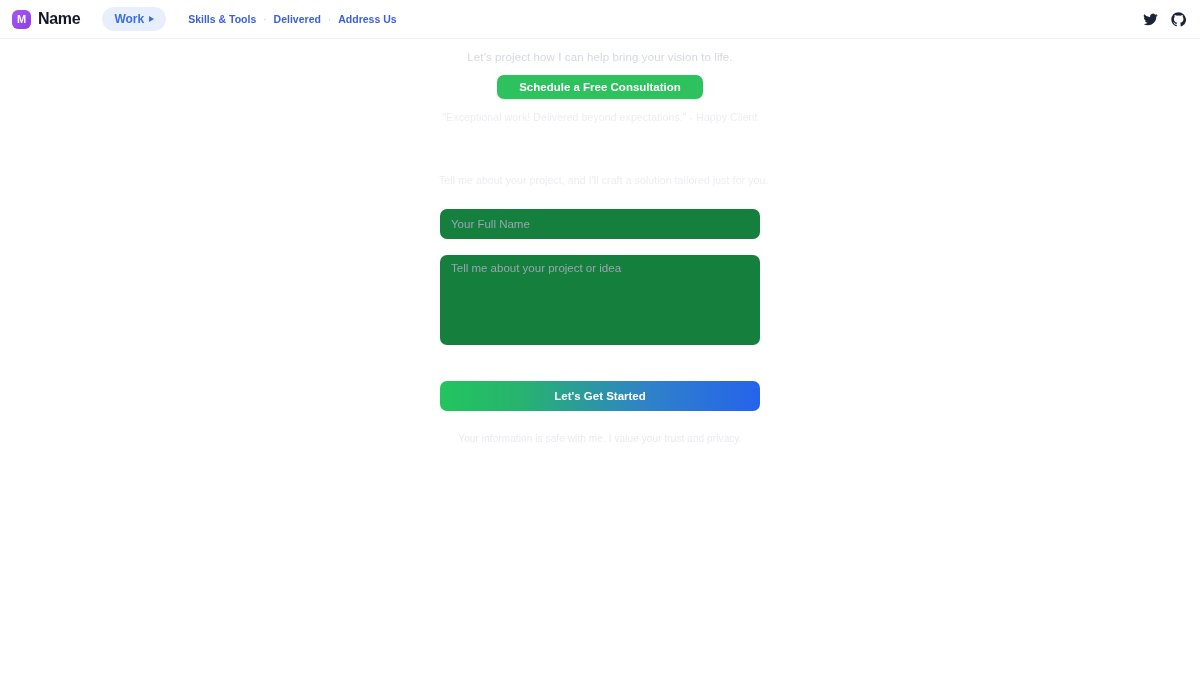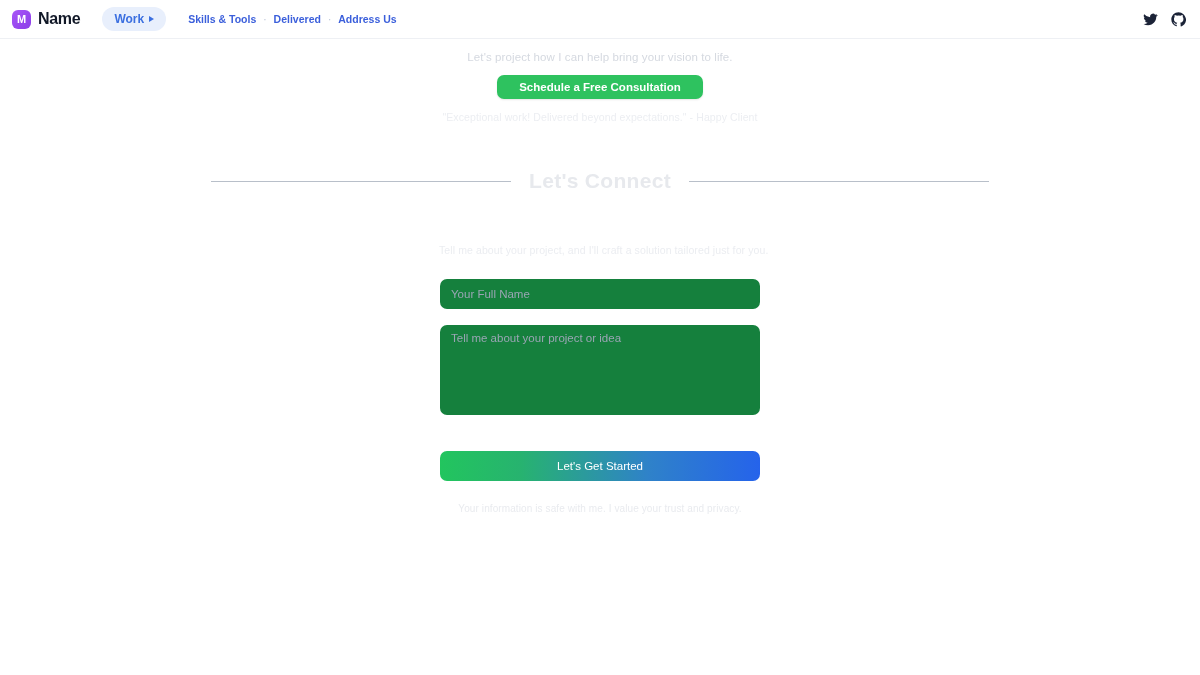--- a/index.html
+++ b/index.html
@@ -205,21 +205,21 @@
 
   .submit-wrap { margin-top: 36px; }
   .submit-button {
     width: 320px;
     height: 30px;
     border: none;
     border-radius: 7px;
     background: linear-gradient(90deg, #22c55e 0%, #27b36f 25%, #2f82c9 65%, #2563eb 100%);
     color: #ffffff;
     font-size: 11.5px;
-    font-weight: normal;
+    font-weight: bold;
     cursor: pointer;
     font-family: "Liberation Sans", sans-serif;
     display: block;
   }
 
   .privacy-note {
     margin-top: 22px;
     text-align: center;
     font-size: 10px;
     color: #e9ebef;
@@ -270,25 +270,20 @@
   <div class="center">
     <div class="lead-text">Let's project how I can help bring your vision to life.</div>
 
     <div class="cta-wrap">
       <button class="cta-button">Schedule a Free Consultation</button>
     </div>
 
     <div class="testimonial">"Exceptional work! Delivered beyond expectations." - Happy Client</div>
   </div>
 
-  <div class="section-heading">
-    <div class="rule"></div>
-    <div class="section-title">Let's Connect</div>
-    <div class="rule"></div>
-  </div>
 
   <div class="form-area">
     <div class="form-intro">Tell me about your project, and I'll craft a solution tailored just for you.</div>
 
     <input class="field" type="text" placeholder="Your Full Name" style="">
 
 
     <textarea class="field field-area" placeholder="Tell me about your project or idea" style=""></textarea>
 
     <div class="submit-wrap">

